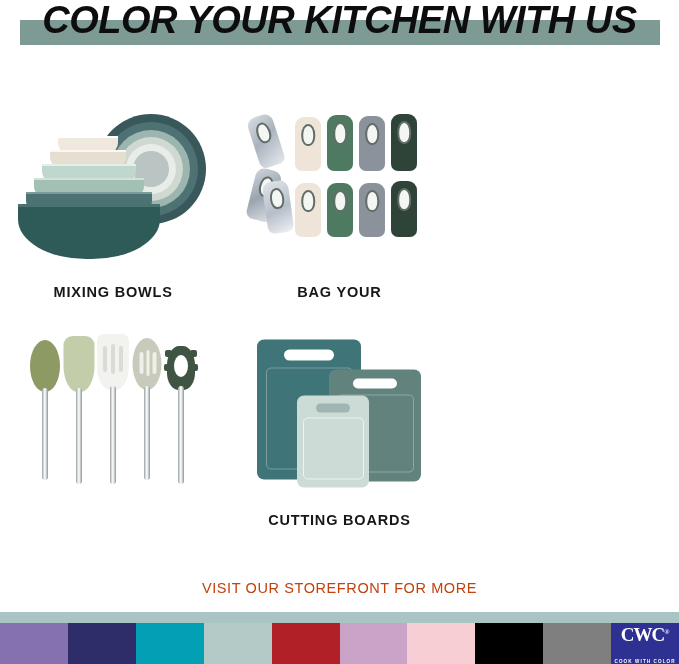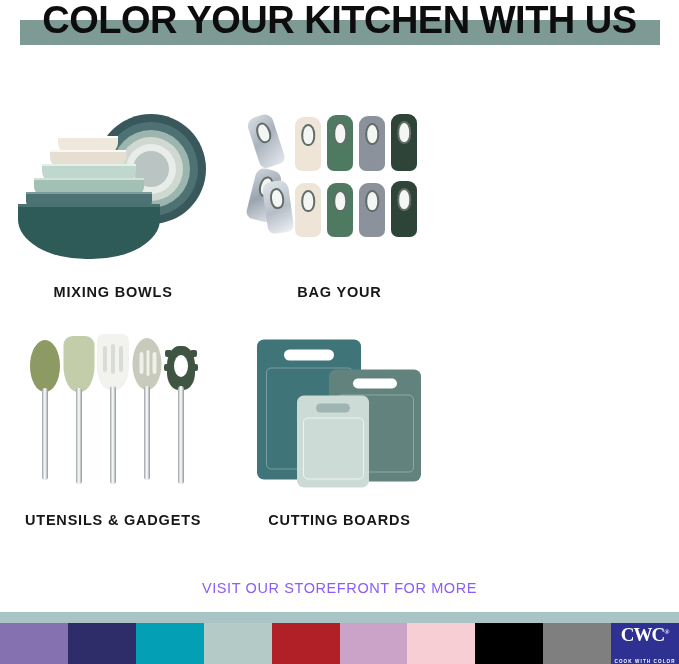--- a/index.html
+++ b/index.html
@@ -4,21 +4,21 @@
 <style>
   html,body{margin:0;padding:0;}
   body{
     width:679px;height:664px;
     background:#ffffff;
     font-family:"Liberation Sans","DejaVu Sans",sans-serif;
     overflow:hidden;
     position:relative;
   }
   
-  .header{position:relative;height:78px;}
+  .header{position:relative;height:78px;font-style:italic;}
   .header-band{
     position:absolute;left:20px;top:20px;width:640px;height:25px;
     background:#7d9a95;
   }
   .header-title{
     position:absolute;left:0;top:-2px;width:679px;
     text-align:center;
     font-size:38px;font-weight:bold;letter-spacing:-0.5px;
     color:#0d0d0d;line-height:44px;
     white-space:nowrap;
@@ -38,21 +38,21 @@
   .art{position:absolute;left:0;top:0;width:100%;height:190px;}
   .caption{
     position:absolute;left:0;bottom:14px;width:100%;
     text-align:center;font-size:14.5px;font-weight:700;
     letter-spacing:0.8px;color:#171717;white-space:nowrap;
   }
   .stage{position:absolute;left:50%;top:50%;transform:translate(-50%,-50%);}
   
   .footer-text{
     position:absolute;left:0;top:580px;width:679px;text-align:center;
-    font-size:14.5px;letter-spacing:0.6px;color:#8b5cf6;white-space:nowrap;
+    font-size:14.5px;letter-spacing:0.6px;color:#c2410c;white-space:nowrap;
   }
   .swatch-top{
     position:absolute;left:0;top:612px;width:679px;height:11px;
     background:#a8c4c4;
   }
   .swatch-row{
     position:absolute;left:0;top:623px;width:679px;height:41px;
     display:flex;
   }
   .swatch{flex:1 1 0;height:41px;position:relative;}
@@ -212,21 +212,20 @@
             <span style="position:absolute;left:-2px;top:4px;width:7px;height:7px;border-radius:2px;background:#3f5443;"></span>
             <span style="position:absolute;right:-2px;top:4px;width:7px;height:7px;border-radius:2px;background:#3f5443;"></span>
             <span style="position:absolute;left:-3px;top:18px;width:7px;height:7px;border-radius:2px;background:#3f5443;"></span>
             <span style="position:absolute;right:-3px;top:18px;width:7px;height:7px;border-radius:2px;background:#3f5443;"></span>
           </div>
           <div class="ut-handle" style="top:40px;height:98px;"></div>
         </div>
 
       </div>
     </div>
-    <div class="caption">UTENSILS &amp; GADGETS</div>
   </div>
 
   <div class="cell">
     <div class="art">
       <div class="stage" style="width:180px;height:155px;">
 
         <div class="board" style="left:8px;top:8px;width:104px;height:140px;background:#3f7479;">
           <div class="hole" style="top:10px;width:50px;height:11px;"></div>
           <div class="inner" style="top:28px;bottom:10px;"></div>
         </div>

